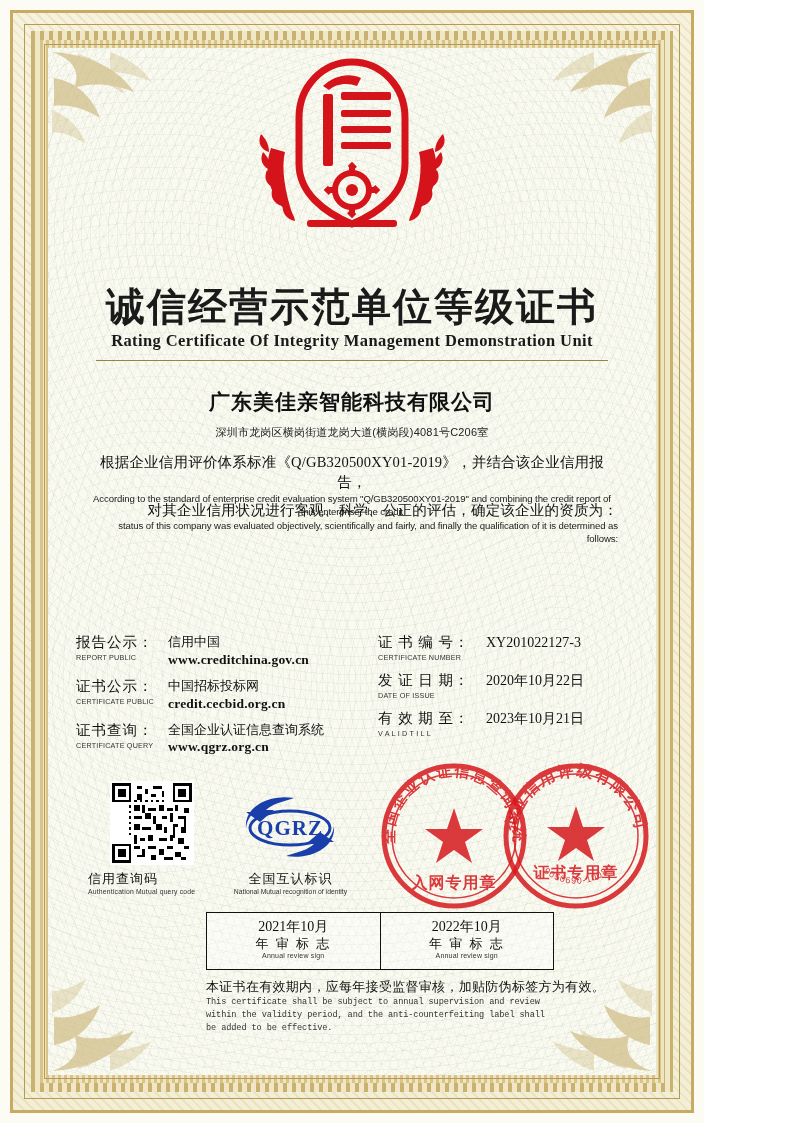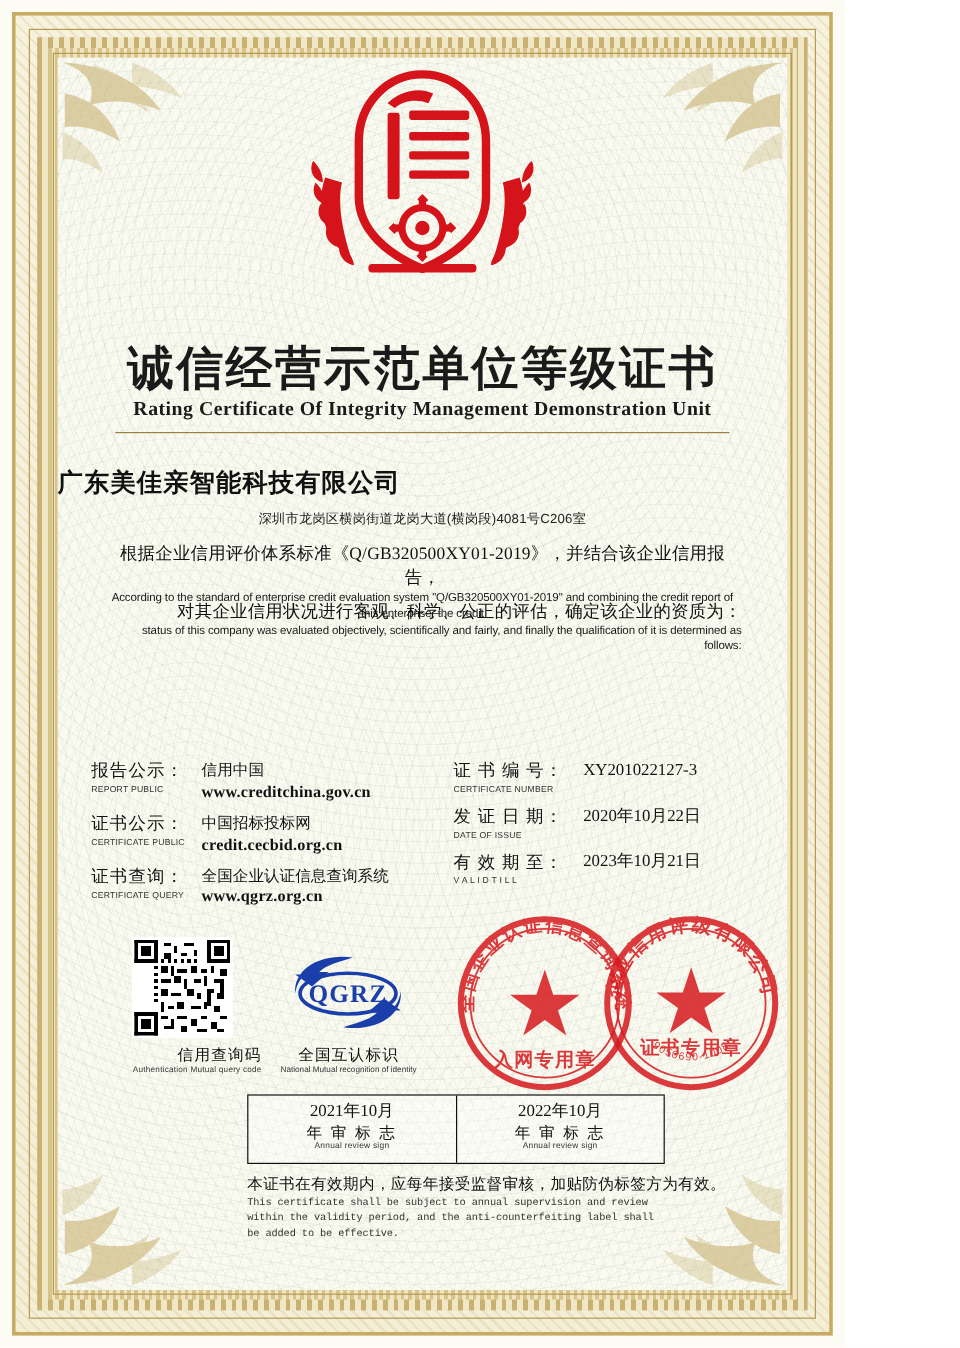--- a/index.html
+++ b/index.html
@@ -120,20 +120,21 @@
     position: absolute;
     top: 312px;
     left: 48px; right: 48px;
     border-top: 1px solid #9a8340;
     height: 0;
   }
 
   .company {
     position: absolute;
     top: 340px; left: 0; right: 0;
+    text-align: center;
     font-family: "Liberation Serif", serif;
     font-weight: bold;
     font-size: 21px;
     letter-spacing: 1px;
     color: #111;
   }
   .address {
     position: absolute;
     top: 377px; left: 0; right: 0;
     text-align: center;
@@ -259,21 +260,21 @@
     height: 84px;
     background: #fff;
     padding: 2px;
     box-sizing: border-box;
   }
   .qr-caption {
     position: absolute;
     left: 40px;
     top: 822px;
     width: 130px;
-    text-align: right;
+    text-align: left;
   }
   .qr-caption .c-cn {
     display: block;
     font-family: "Liberation Serif", serif;
     font-size: 13px;
     letter-spacing: 1px;
     color: #111;
   }
   .qr-caption .c-en {
     display: block;

